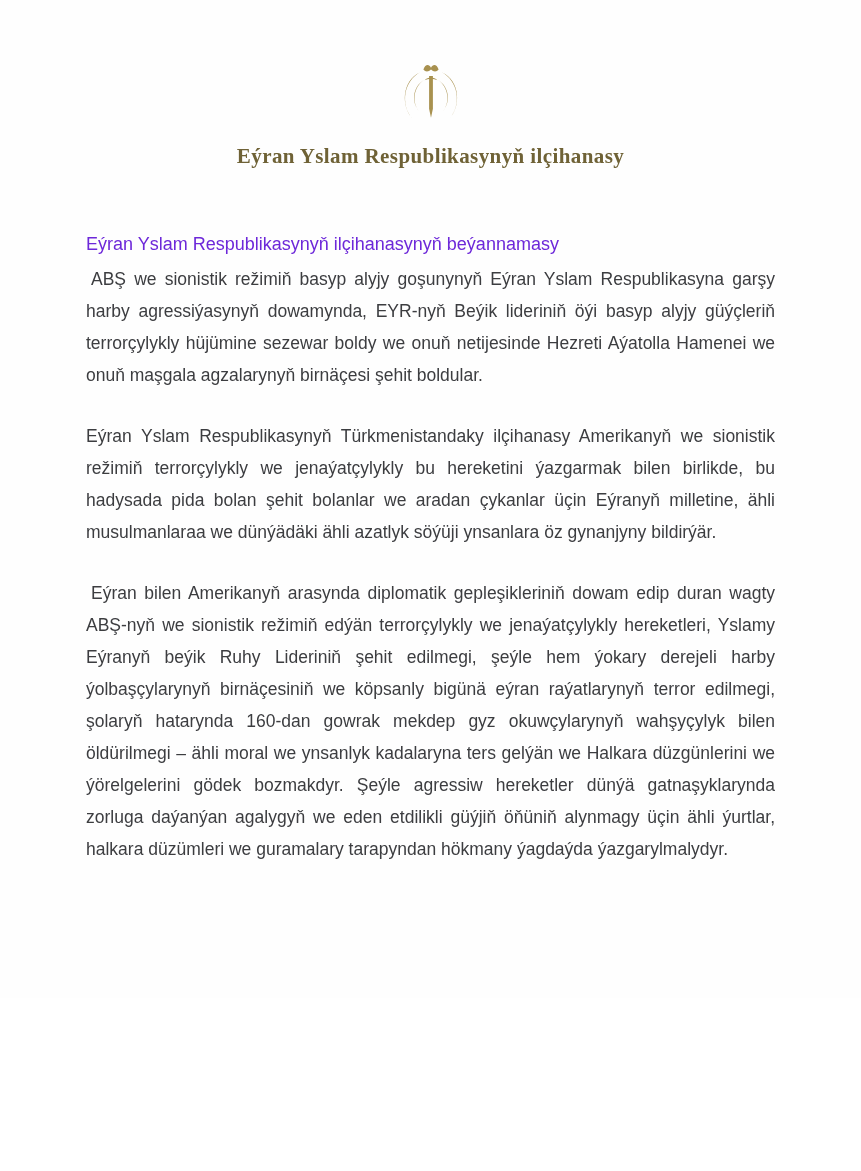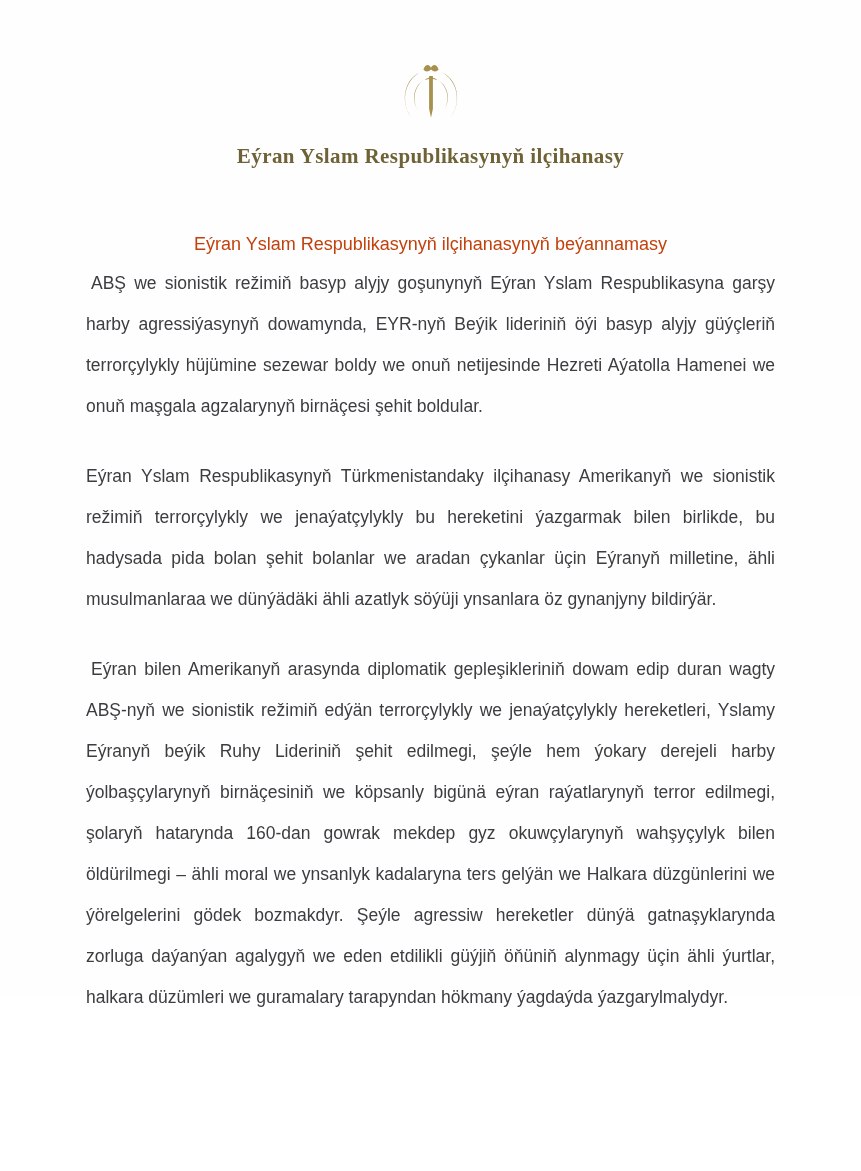--- a/index.html
+++ b/index.html
@@ -42,30 +42,30 @@
   }
   .embassy-city {
     font-family: "Liberation Serif", serif;
     font-weight: 700;
     font-size: 20px;
     letter-spacing: 0.5px;
     color: #6f6236;
     margin-top: 22px;
   }
   .statement-title {
-    text-align: center;
+    text-align: left;
     font-size: 18px;
     line-height: 38px;
-    color: #c2410c;
+    color: #6d28d9;
     margin: 56px 0 0 0;
     font-weight: 400;
   }
   .body-text p {
     font-size: 17.5px;
-    line-height: 41px;
+    line-height: 32px;
     text-align: justify;
     color: #3c3d40;
     margin: 0 0 29px 0;
   }
   .body-text p.indent {
     text-indent: 5px;
   }
   .body-text p:last-child {
     margin-bottom: 0;
   }

